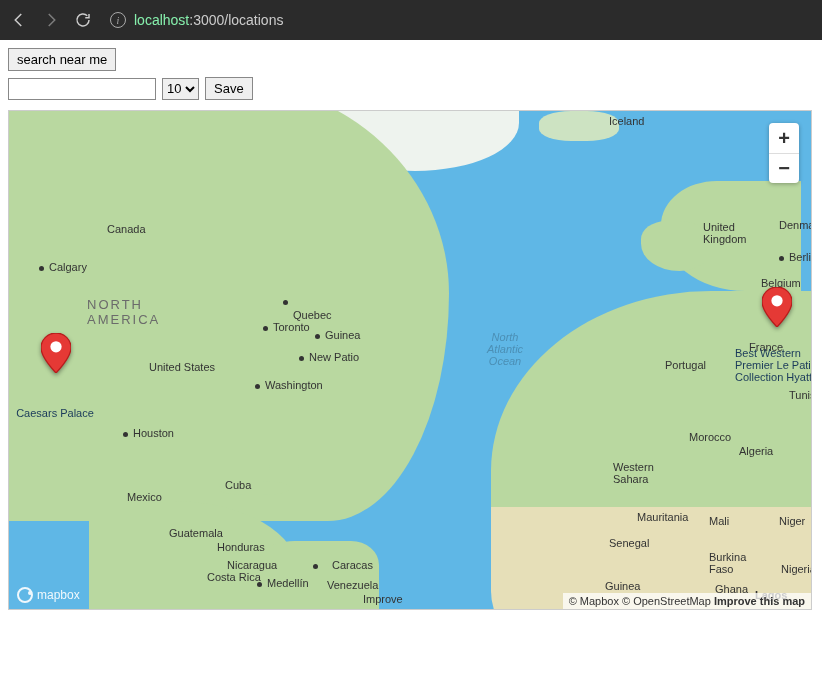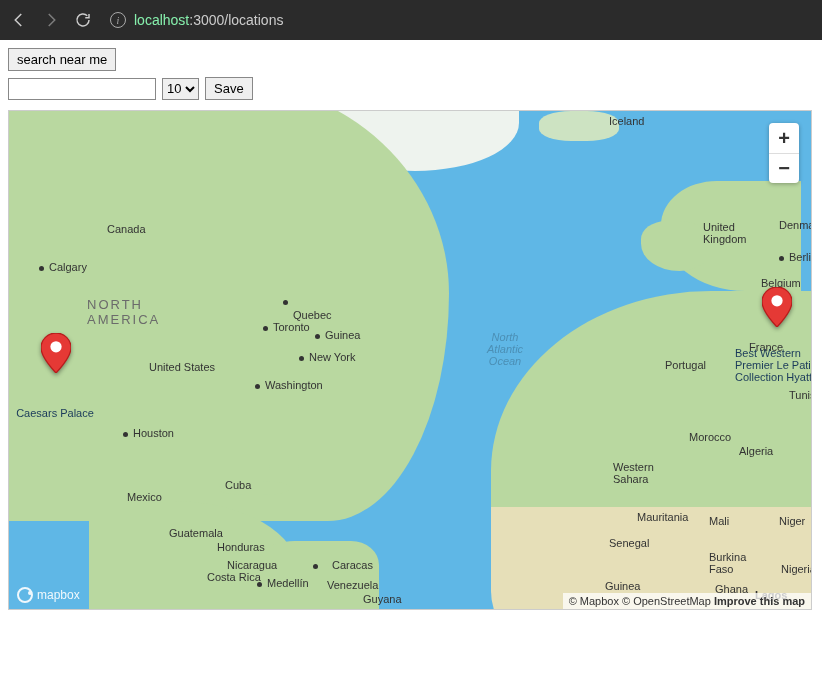--- a/index.html
+++ b/index.html
@@ -199,21 +199,21 @@
         <div class="map-label" style="left: 98px; top: 112px;">Canada</div>
         <div class="map-label" style="left: 140px; top: 250px;">United States</div>
         <div class="map-label" style="left: 118px; top: 380px;">Mexico</div>
         <div class="map-label" style="left: 160px; top: 416px;">Guatemala</div>
         <div class="map-label" style="left: 208px; top: 430px;">Honduras</div>
         <div class="map-label" style="left: 218px; top: 448px;">Nicaragua</div>
         <div class="map-label" style="left: 198px; top: 460px;">Costa Rica</div>
         <div class="map-label" style="left: 216px; top: 368px;">Cuba</div>
         <div class="map-label" style="left: 276px; top: 490px; margin-top: 35px;">Colombia</div>
         <div class="map-label" style="left: 318px; top: 468px;">Venezuela</div>
-        <div class="map-label" style="left: 354px; top: 482px;">Guyana</div>
+        <div class="map-label" style="left: 354px; top: 482px;">Improve</div>
         <div class="map-label" style="left: 600px; top: 4px;">Iceland</div>
         <div class="map-label" style="left: 694px; top: 110px;">United<br>Kingdom</div>
         <div class="map-label" style="left: 770px; top: 108px;">Denmark</div>
         <div class="map-label" style="left: 752px; top: 166px;">Belgium</div>
         <div class="map-label" style="left: 740px; top: 230px;">France</div>
         <div class="map-label" style="left: 656px; top: 248px;">Portugal</div>
         <div class="map-label" style="left: 680px; top: 320px;">Morocco</div>
         <div class="map-label" style="left: 604px; top: 350px;">Western<br>Sahara</div>
         <div class="map-label" style="left: 730px; top: 334px;">Algeria</div>
         <div class="map-label" style="left: 780px; top: 278px;">Tunisia</div>
@@ -230,21 +230,21 @@
         <div class="map-label sea-lbl" style="left: 478px; top: 220px;">North<br>Atlantic<br>Ocean</div>
         <div class="city-dot" style="left: 30px; top: 155px;"></div>
         <div class="map-label" style="left: 40px; top: 150px;">Calgary</div>
         <div class="city-dot" style="left: 274px; top: 189px;"></div>
         <div class="map-label" style="left: 284px; top: 166px; margin-top: 32px;">Quebec</div>
         <div class="city-dot" style="left: 254px; top: 215px;"></div>
         <div class="map-label" style="left: 264px; top: 210px;">Toronto</div>
         <div class="city-dot" style="left: 306px; top: 223px;"></div>
         <div class="map-label" style="left: 316px; top: 218px;">Guinea</div>
         <div class="city-dot" style="left: 290px; top: 245px;"></div>
-        <div class="map-label" style="left: 300px; top: 240px;">New York</div>
+        <div class="map-label" style="left: 300px; top: 240px;">New Patio</div>
         <div class="city-dot" style="left: 246px; top: 273px;"></div>
         <div class="map-label" style="left: 256px; top: 268px;">Washington</div>
         <div class="city-dot" style="left: 114px; top: 321px;"></div>
         <div class="map-label" style="left: 124px; top: 316px;">Houston</div>
         <div class="city-dot" style="left: 304px; top: 453px;"></div>
         <div class="map-label" style="left: 314px; top: 448px; margin-left: 9px;">Caracas</div>
         <div class="city-dot" style="left: 248px; top: 471px;"></div>
         <div class="map-label" style="left: 258px; top: 466px;">Medellín</div>
         <div class="city-dot" style="left: 770px; top: 145px;"></div>
         <div class="map-label" style="left: 780px; top: 140px;">Berlin</div>

